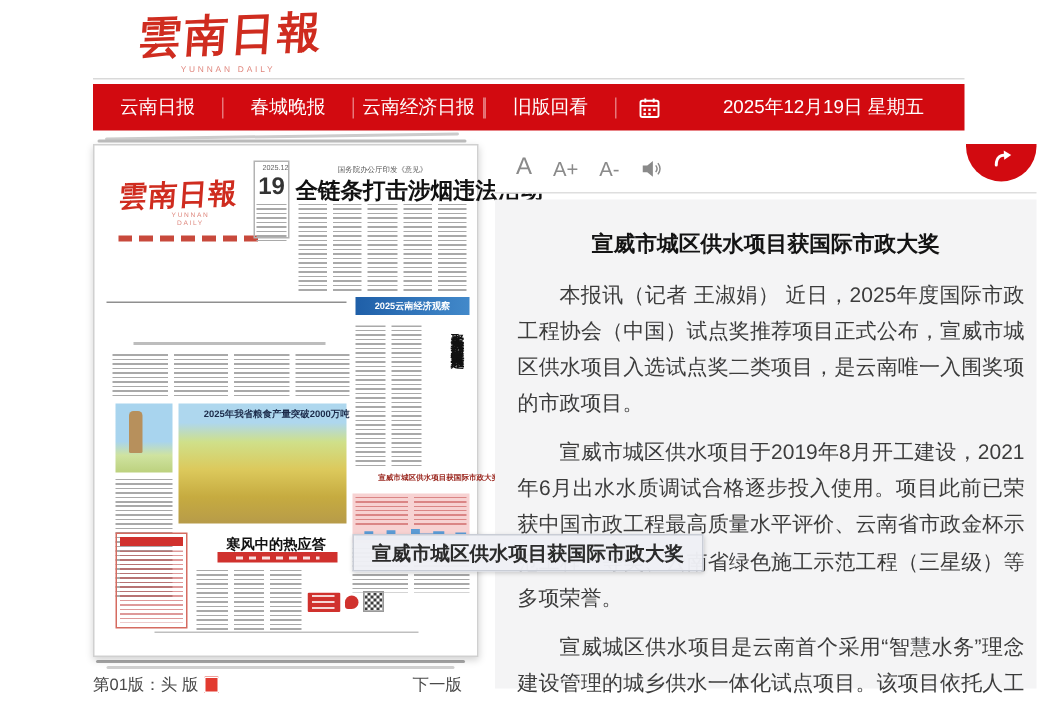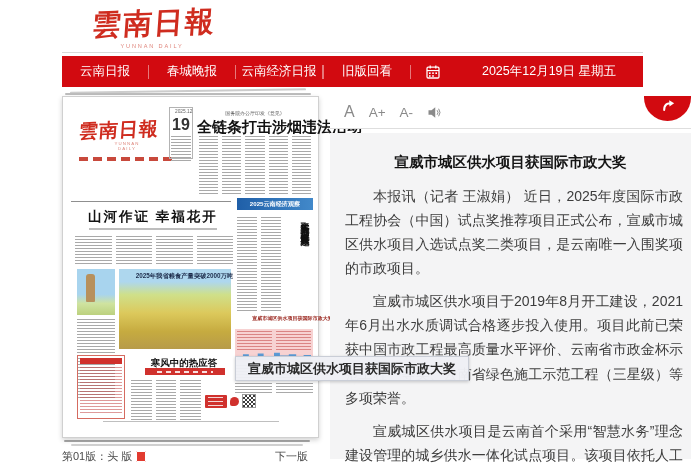--- a/index.html
+++ b/index.html
@@ -153,21 +153,20 @@
     <div class="p-kicker">国务院办公厅印发《意见》</div>
     <div class="p-head1">全链条打击涉烟违法活动</div>
     <div class="p-cols1 cols">
       <div class="sim"></div>
         <div class="sim"></div>
         <div class="sim"></div>
         <div class="sim"></div>
         <div class="sim"></div>
     </div>
     <div class="p-divider"></div>
-    <div class="p-head-main">山河作证 幸福花开</div>
     <div class="p-subline"></div>
     <div class="p-cols2 cols">
       <div class="sim"></div>
         <div class="sim"></div>
         <div class="sim"></div>
         <div class="sim"></div>
     </div>
     <div class="p-photo-left">
       <div class="p-pillar"></div>
     </div>

